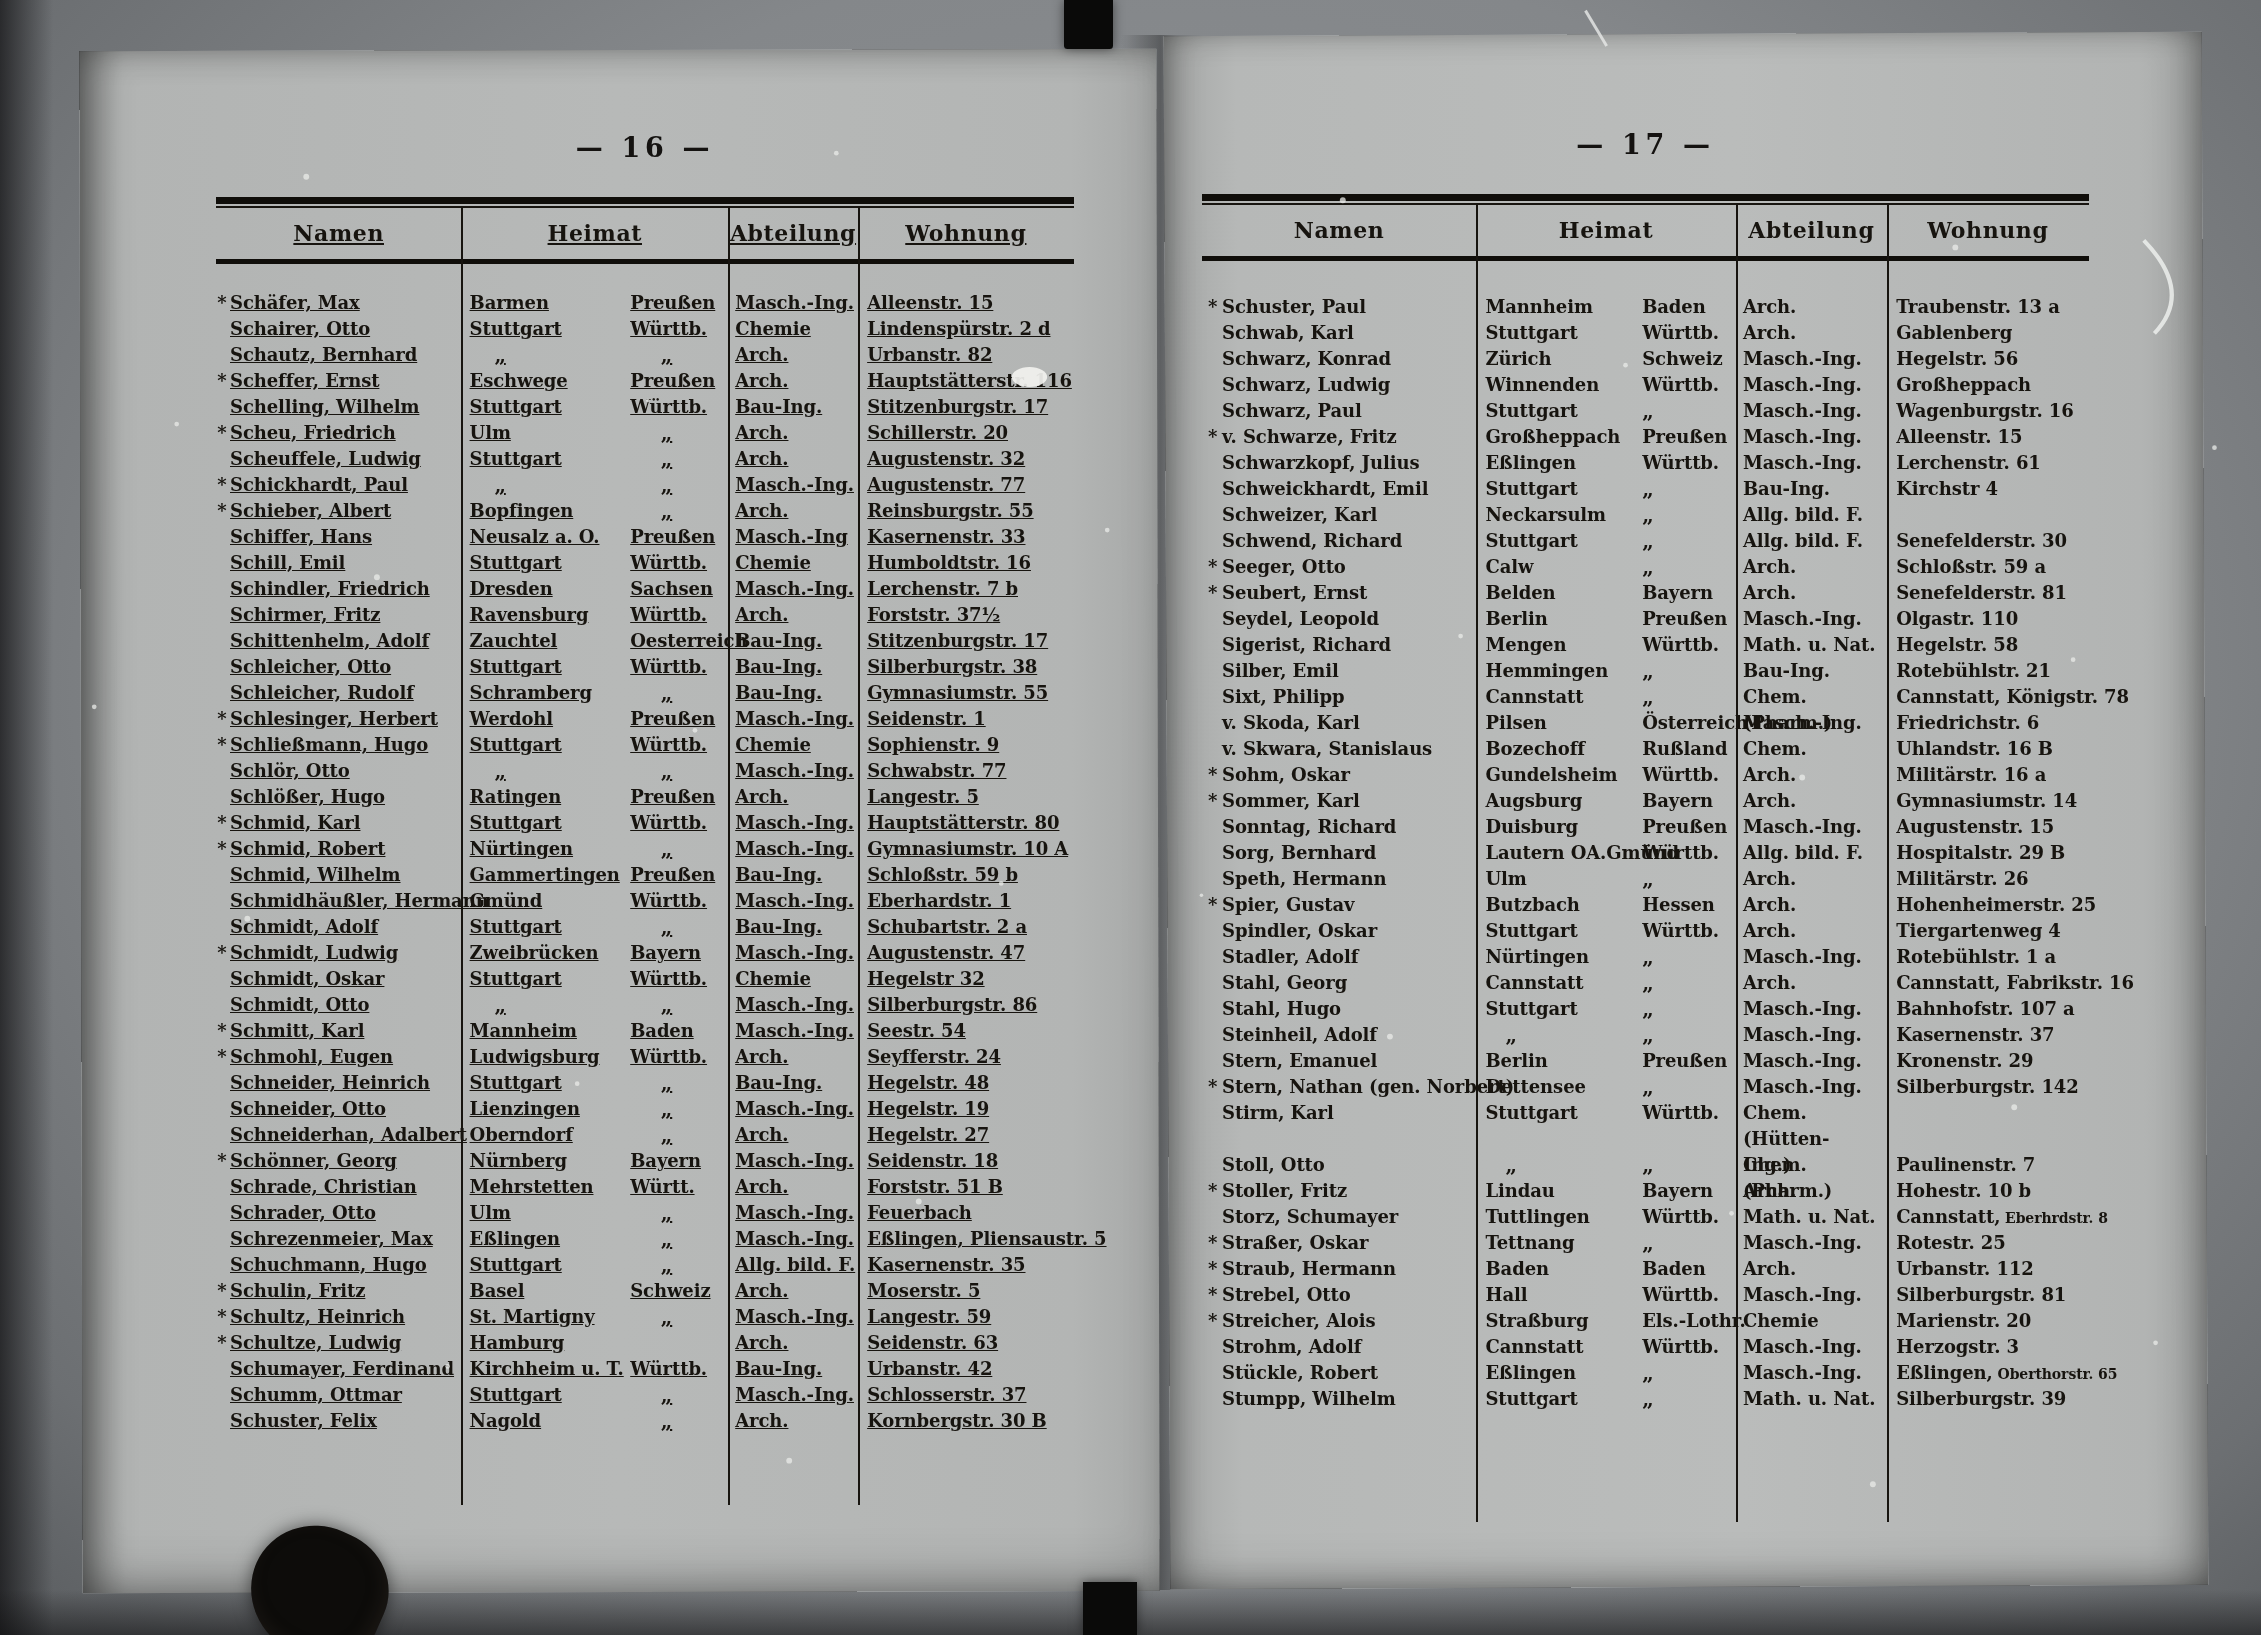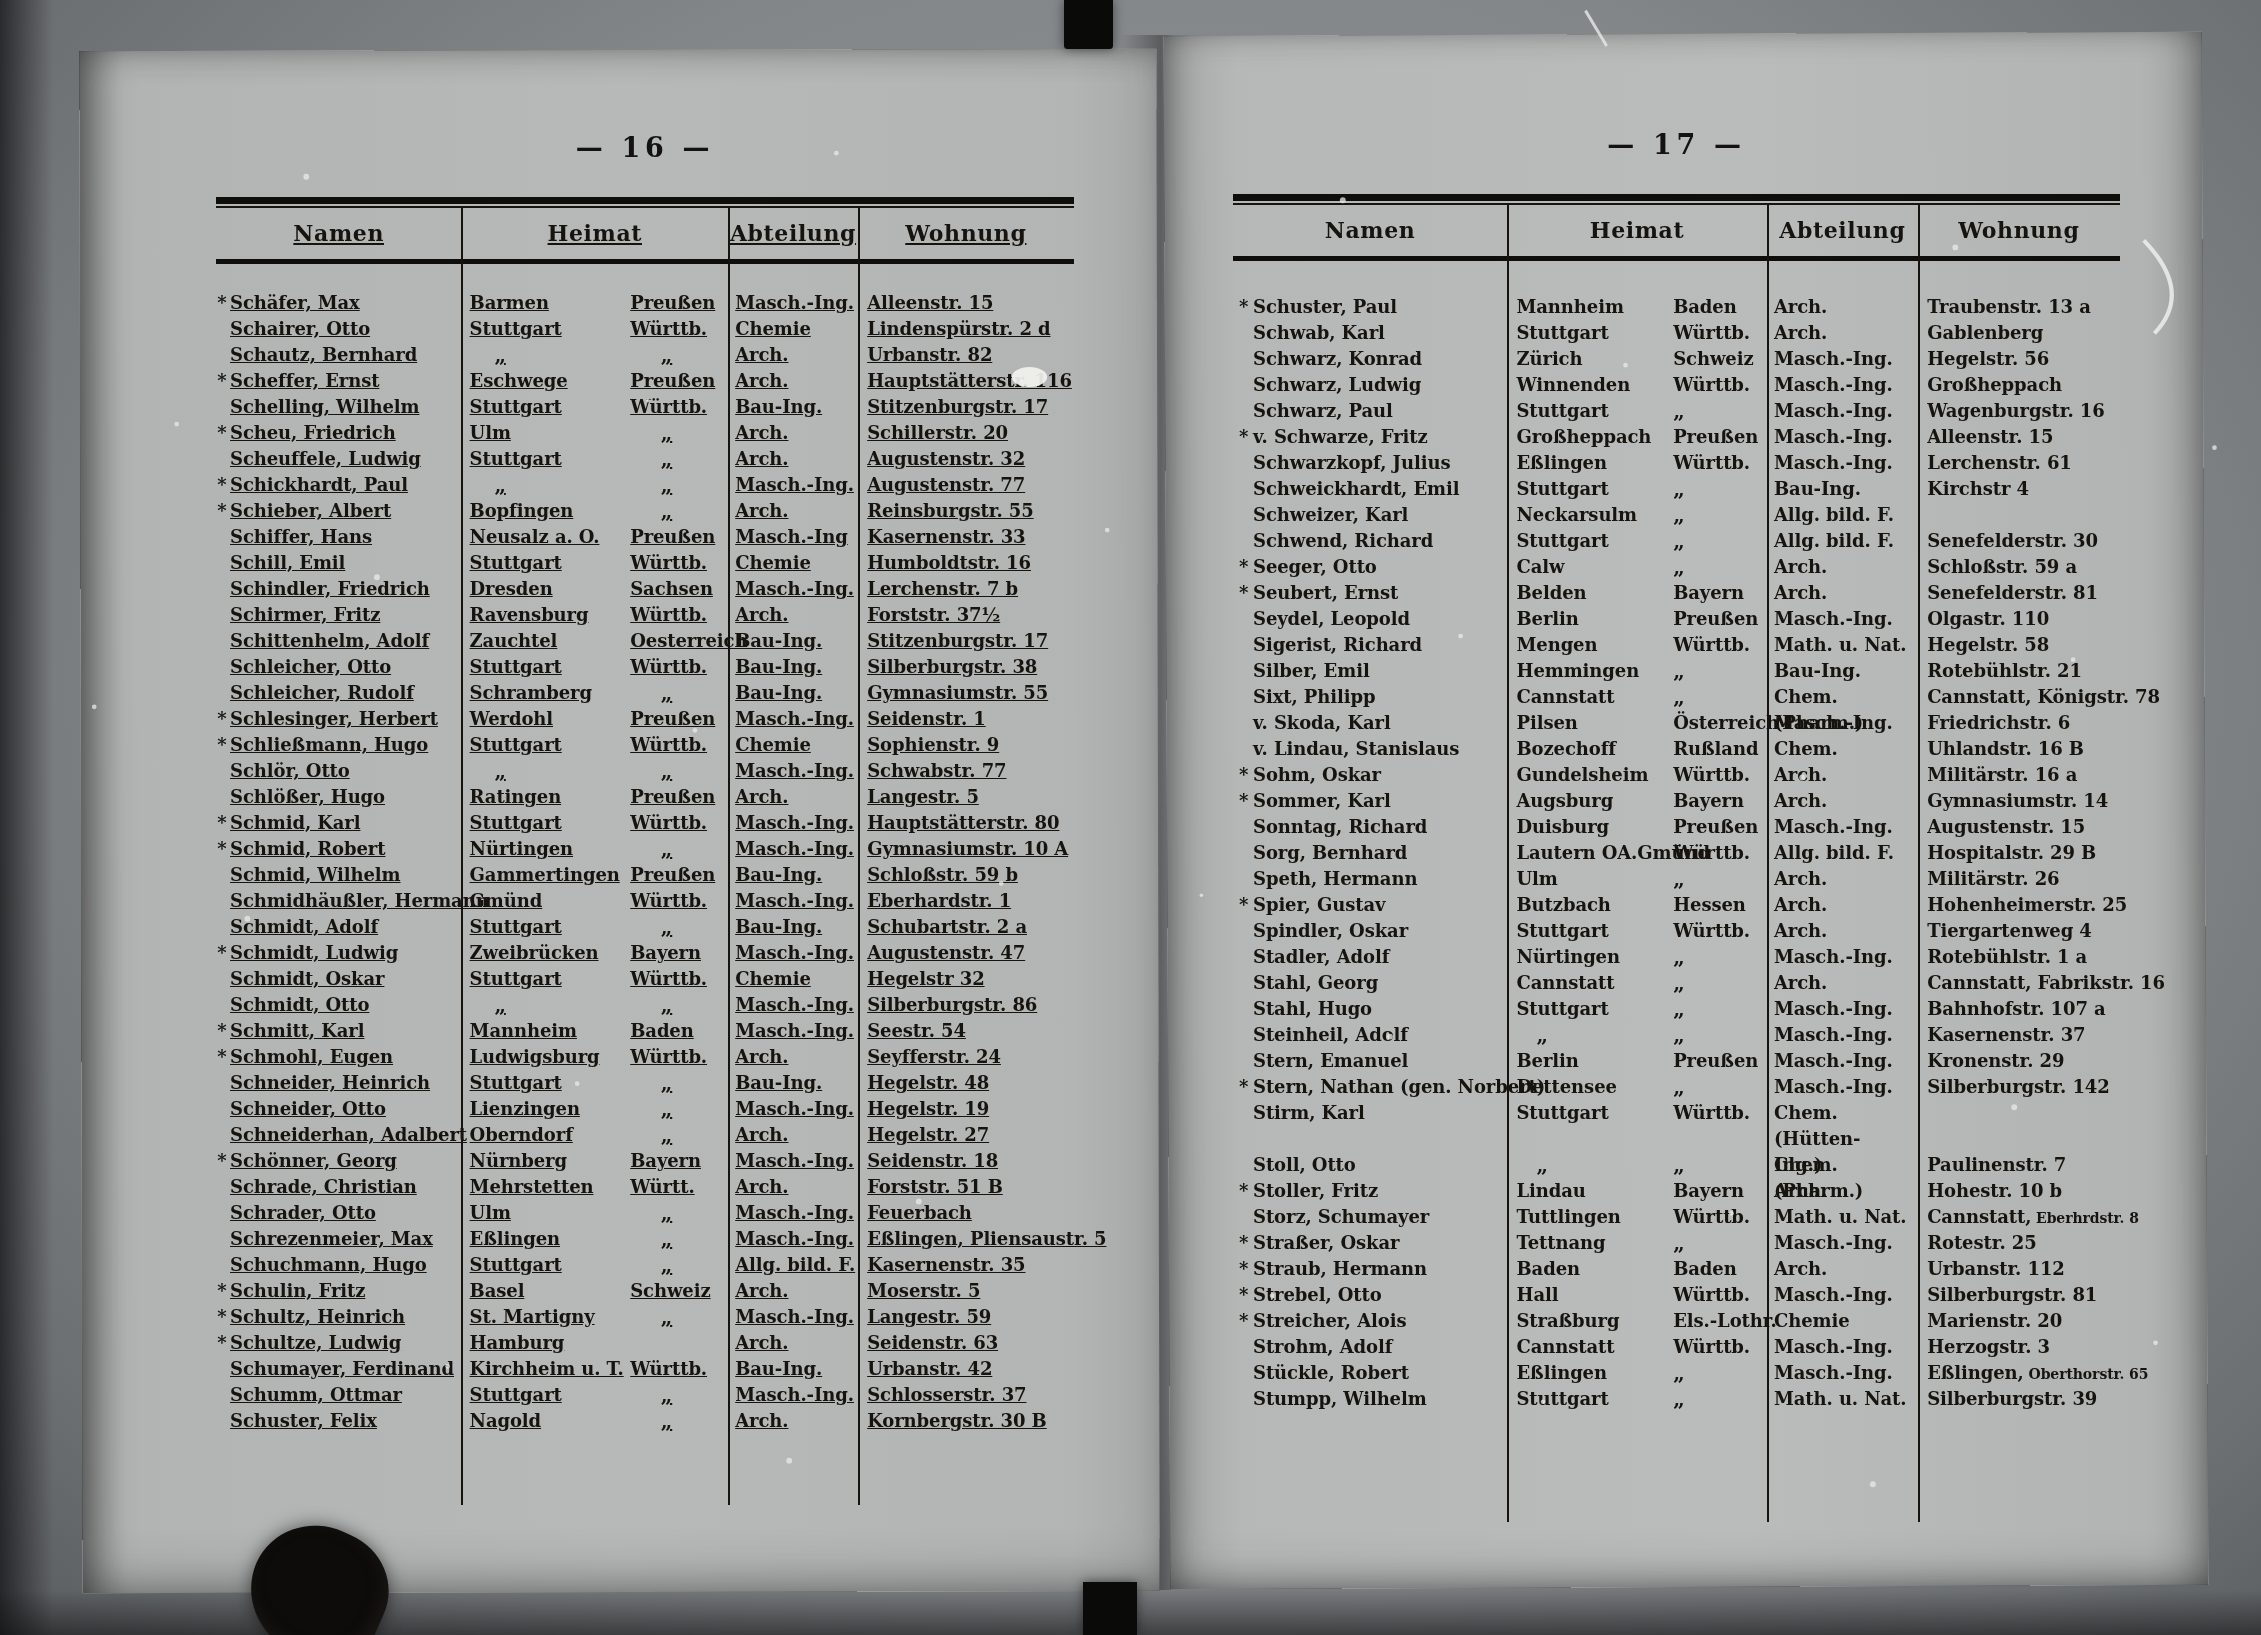--- a/index.html
+++ b/index.html
@@ -31,21 +31,21 @@
   .clip-top{position:absolute;left:1064px;top:0;width:49px;height:49px;background:#0a0a09;
     border-radius:0 0 3.5px 3.5px;box-shadow:0 0 10.6px rgba(0,0,0,.5);}
   .clip-bottom{position:absolute;left:1083px;top:1582px;width:54px;height:53px;background:#0a0a09;
     box-shadow:0 0 10.6px rgba(0,0,0,.5);}
   .thumb{position:absolute;left:250px;top:1527px;width:137px;height:130px;background:#0d0c0a;
     border-radius:52% 48% 42% 55%;transform:rotate(24deg);
     box-shadow:0 0 17.7px rgba(0,0,0,.55), inset -5.9px -4.7px 17.7px rgba(70,60,50,.25);}
   
   .table{position:absolute;color:#17140f;}
   .table.p16{left:216px;top:197px;width:858px;text-decoration:underline;}
-  .table.p17{left:1233px;top:194px;width:887px;}
+  .table.p17{left:1202px;top:194px;width:887px;}
   .pagenum{position:absolute;top:-65px;left:0;width:100%;text-align:center;
     font-size:27px;font-weight:bold;letter-spacing:4.7px;color:#141210;}
   .rule-a{height:6.5px;background:#100e0a;}
   .rule-b{height:2.4px;background:#181510;margin-top:2.4px;}
   .rule-mid{height:4.7px;background:#100e0a;}
   .header-row{display:grid;height:51px;line-height:51px;}
   .p16 .header-row{grid-template-columns:28.6% 31.1% 15.1% 25.2%;}
   .p17 .header-row{grid-template-columns:30.9% 29.3% 17.0% 22.8%;}
   .hcell{text-align:center;font-weight:bold;font-size:22px;letter-spacing:0.6px;white-space:nowrap;}
   .body{position:relative;}
@@ -540,21 +540,21 @@
         <div class="cell c-addr">Cannstatt, Königstr. 78</div>
       </div>
       <div class="row">
         <div class="cell c-name">v. Skoda, Karl</div>
         <div class="cell c-city">Pilsen</div>
         <div class="cell c-land">Österreich</div>
         <div class="cell c-dept">Masch.-Ing.</div>
         <div class="cell c-addr">Friedrichstr. 6</div>
       </div>
       <div class="row">
-        <div class="cell c-name">v. Lindau, Stanislaus</div>
+        <div class="cell c-name">v. Skwara, Stanislaus</div>
         <div class="cell c-city">Bozechoff</div>
         <div class="cell c-land">Rußland</div>
         <div class="cell c-dept">Chem.</div>
         <div class="cell c-addr">Uhlandstr. 16 B</div>
       </div>
       <div class="row">
         <div class="cell c-name"><span class="star">*</span>Sohm, Oskar</div>
         <div class="cell c-city">Gundelsheim</div>
         <div class="cell c-land">Württb.</div>
         <div class="cell c-dept">Arch.</div>

